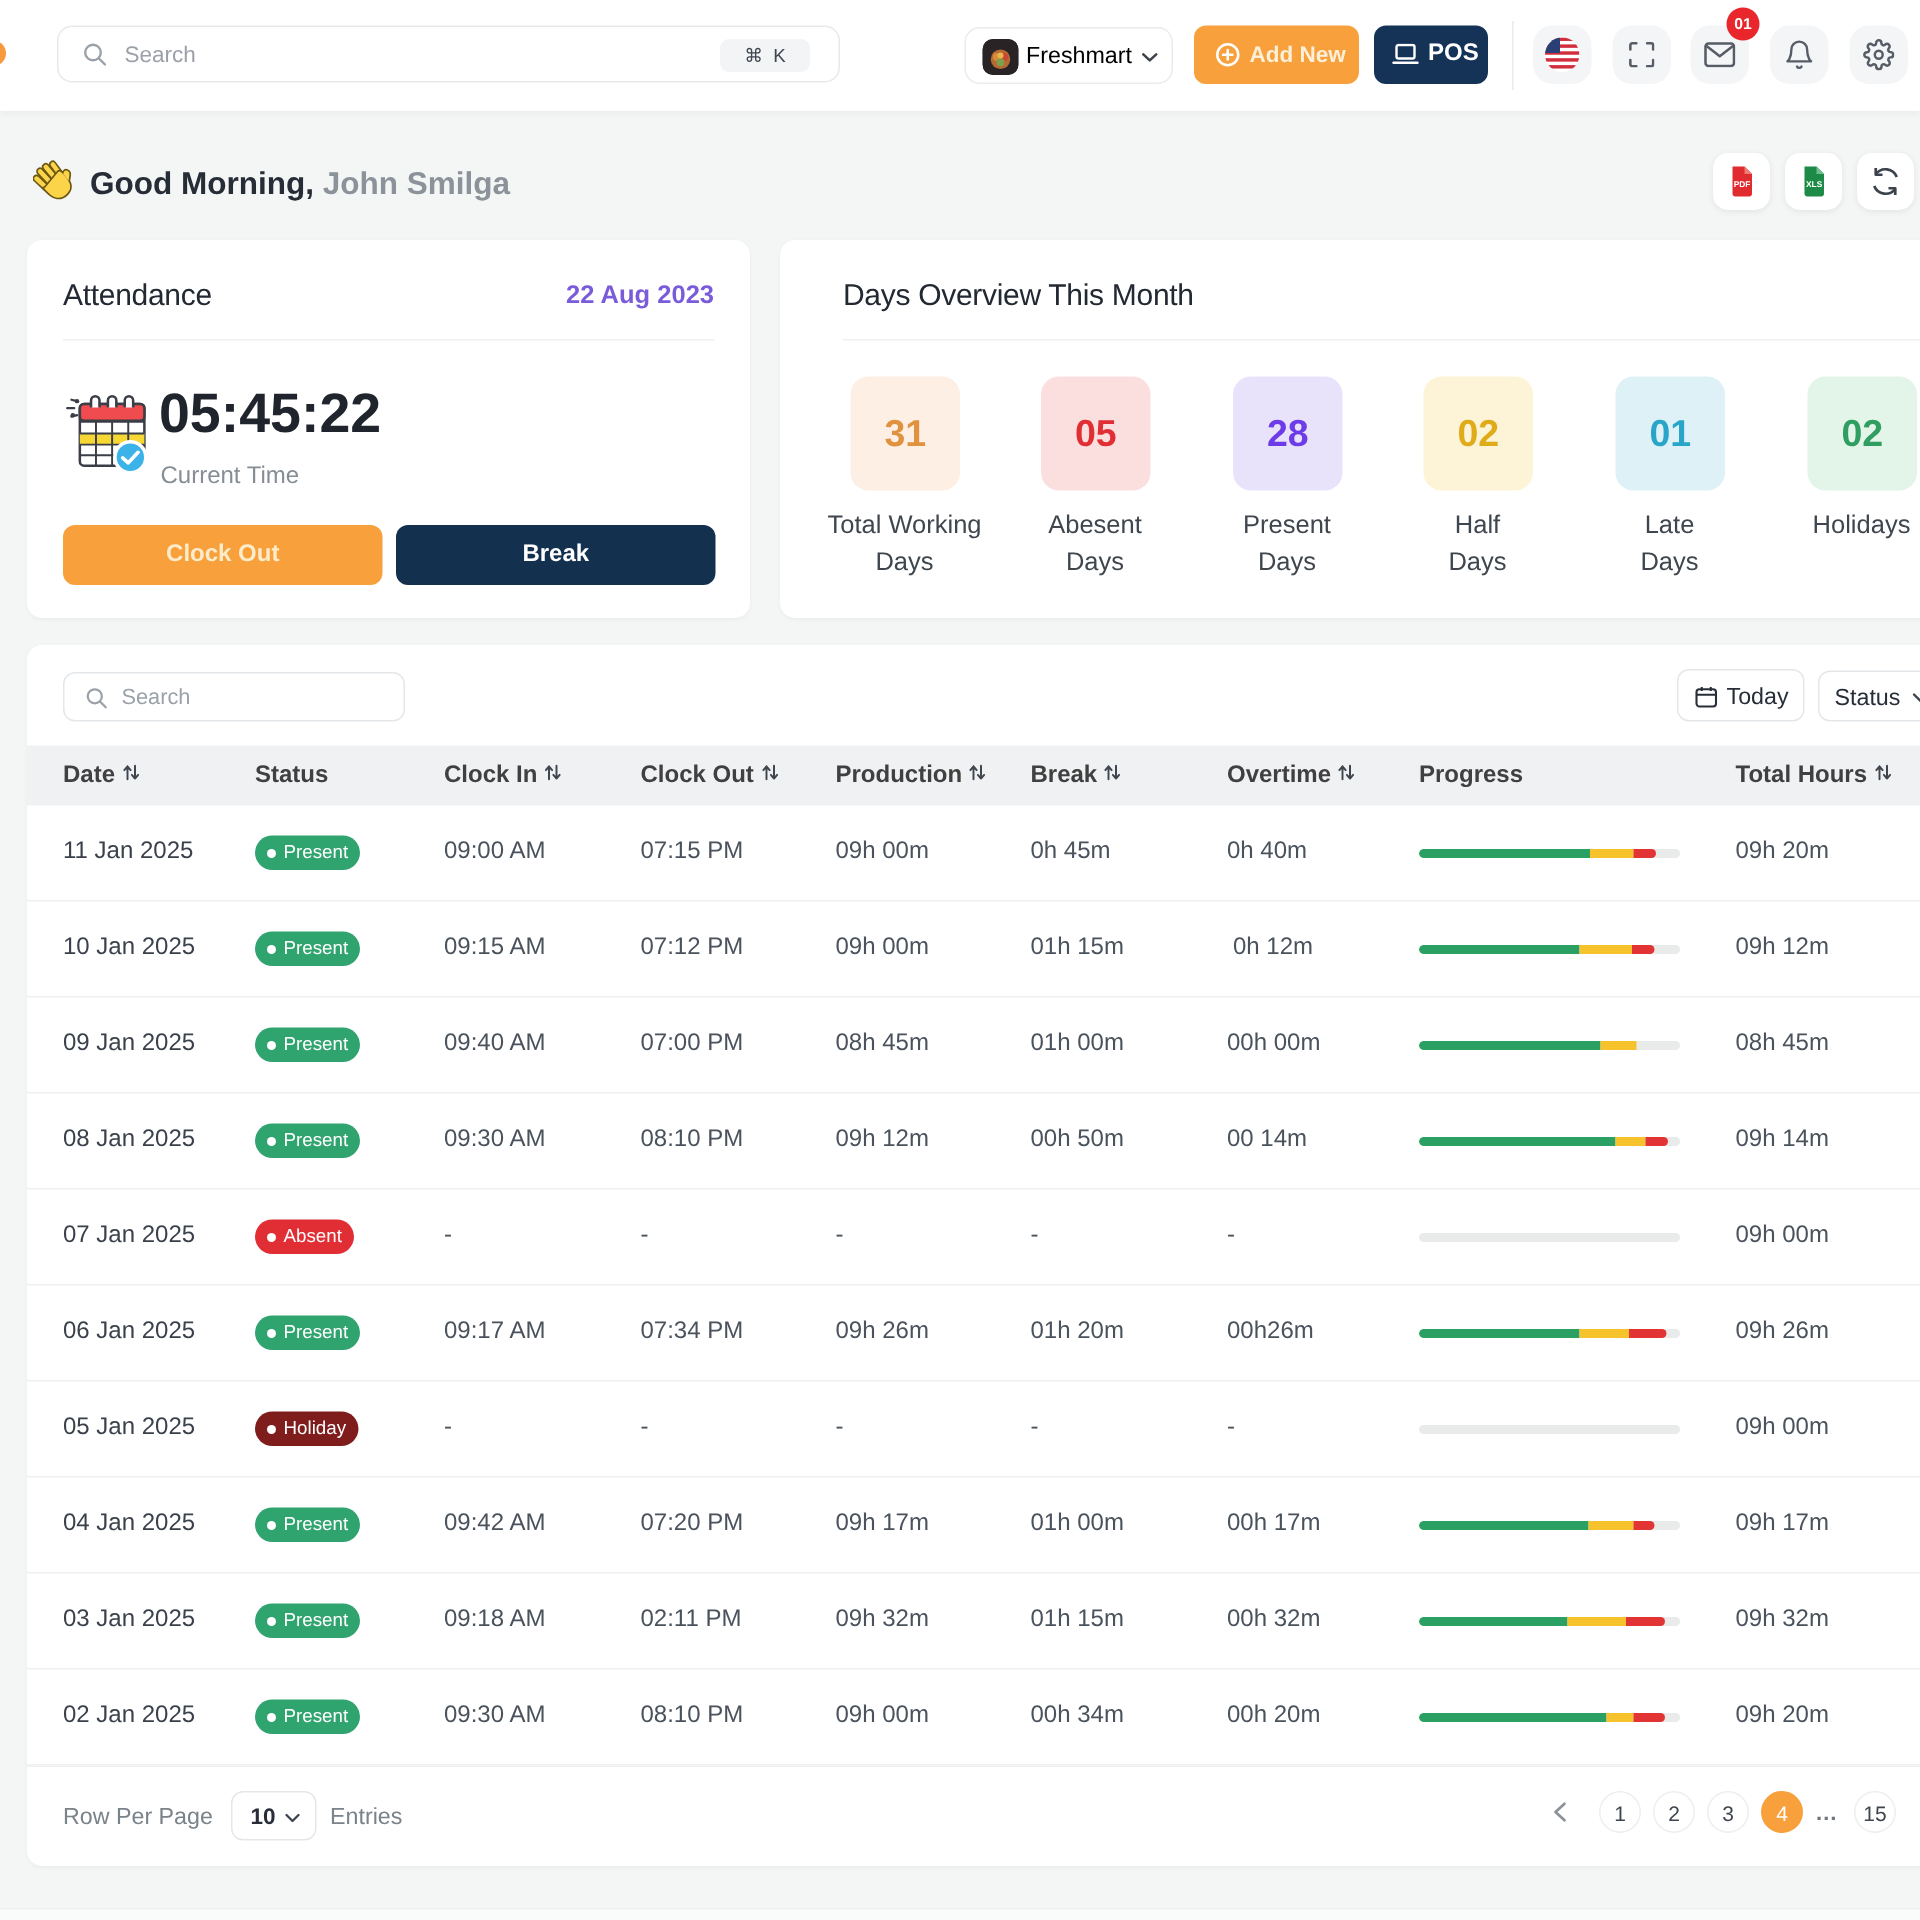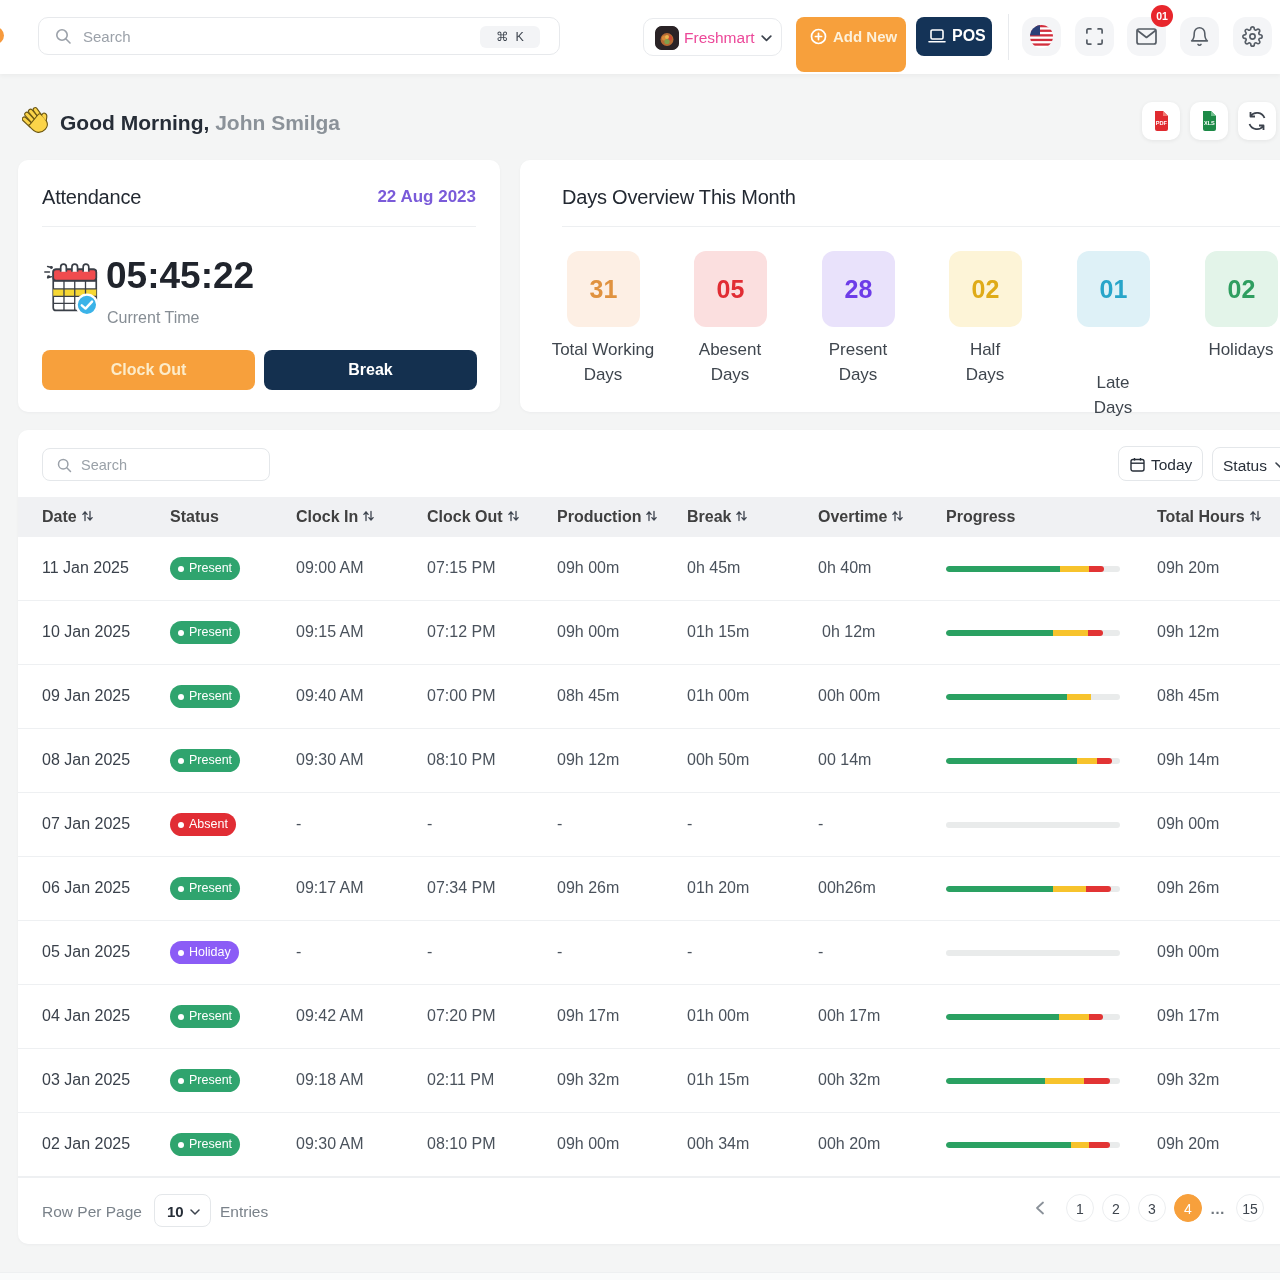--- a/index.html
+++ b/index.html
@@ -8,22 +8,22 @@
 
 
 #header{position:absolute;left:0;top:0;width:1280px;height:74px;background:#ffffff;box-shadow:0 2px 4px rgba(0,0,0,0.04);}
 #hamb{position:absolute;left:-13px;top:27px;width:17px;height:17px;border-radius:50%;background:#f79a3d;}
 #searchbox{position:absolute;left:38px;top:17px;width:522px;height:38px;background:#fff;border:1px solid #e7e9ec;border-radius:10px;}
 #searchbox .ph{position:absolute;left:44px;top:10px;font-size:15px;color:#9ba1a9;}
 #kbd{position:absolute;right:19px;top:8px;width:60px;height:22px;background:#f3f4f6;border-radius:6px;color:#3f4650;font-size:12.5px;text-align:center;line-height:22px;}
 .icn{position:absolute;}
 #storebtn{position:absolute;left:643px;top:18px;width:139px;height:38px;border:1px solid #e9ebee;border-radius:10px;background:#fff;}
 #storebtn .logo{position:absolute;left:11px;top:7px;width:24px;height:24px;border-radius:7px;background:#241e20;overflow:hidden;}
-#storebtn .lbl{position:absolute;left:40px;top:10px;font-size:15.5px;font-weight:500;color:#ec4899;}
-#addnew{position:absolute;left:796px;top:17px;width:110px;height:55px;border-radius:8px;background:#f7a03c;color:#fff;}
+#storebtn .lbl{position:absolute;left:40px;top:10px;font-size:15.5px;font-weight:500;color:#000000;}
+#addnew{position:absolute;left:796px;top:17px;width:110px;height:39px;border-radius:8px;background:#f7a03c;color:#fff;}
 #addnew .lbl{position:absolute;left:37px;top:11px;font-size:15px;font-weight:700;color:#fdf0d8;}
 #posbtn{position:absolute;left:916px;top:17px;width:76px;height:39px;border-radius:8px;background:#143357;}
 #posbtn .lbl{position:absolute;left:36px;top:10px;font-size:16px;font-weight:700;color:#fff;}
 #hsep{position:absolute;left:1008px;top:14px;width:1px;height:46px;background:#e8eaed;}
 .htile{position:absolute;top:17px;width:39px;height:39px;border-radius:13px;background:#f4f5f7;}
 #mailbadge{position:absolute;left:1151px;top:5px;width:22px;height:22px;border-radius:50%;background:#e8262c;color:#fff;font-size:10.5px;font-weight:700;text-align:center;line-height:22px;}
 
 
 #greet{position:absolute;left:22px;top:104px;}
 #greet .hand{position:absolute;left:0;top:2px;}
@@ -61,21 +61,21 @@
 .th{position:absolute;top:11px;font-size:16px;font-weight:600;color:#404040;white-space:nowrap;}
 .sorticon{display:inline-block;margin-left:5px;}
 #tbody{position:absolute;left:0;top:107px;width:1272px;}
 .trow{position:relative;width:1272px;height:64px;border-bottom:1px solid #eef0f2;}
 .td{position:absolute;top:22px;font-size:16px;color:#4a525c;white-space:nowrap;}
 .td.date{color:#3a414b;}
 .badge{position:absolute;left:152px;top:20px;height:23px;border-radius:12px;color:#fff;font-size:12.5px;padding:0 8px 0 19px;line-height:23px;}
 .badge:before{content:"";position:absolute;left:8px;top:8.5px;width:6px;height:6px;border-radius:50%;background:#fff;}
 .badge.present{background:#2fa46e;}
 .badge.absent{background:#e12d34;}
-.badge.holiday{background:#8b5cf6;}
+.badge.holiday{background:#7f1d1d;}
 .pbar{position:absolute;left:928px;top:29px;width:174px;height:6px;border-radius:3px;background:#e9ebeb;overflow:hidden;}
 .pbar i{display:block;float:left;height:6px;}
 .pbar .g{background:#2aa162;border-radius:3px 0 0 3px;}
 .pbar .y{background:#f7c32c;}
 .pbar .r{background:#e23434;border-radius:0 3px 3px 0;}
 #pagi{position:absolute;left:0;top:747px;width:1272px;height:67px;border-top:1px solid #eef0f2;}
 #pagi .rpp{position:absolute;left:24px;top:25px;font-size:15.5px;color:#7a828a;}
 #pagi .sel{position:absolute;left:136px;top:16px;width:57px;height:33px;border:1px solid #e4e7ea;border-radius:8px;}
 #pagi .sel .v{position:absolute;left:12px;top:8px;font-size:15px;font-weight:600;color:#272e38;}
 #pagi .entries{position:absolute;left:202px;top:25px;font-size:15.5px;color:#7a828a;}
@@ -250,21 +250,21 @@
     <div class="cdivider" style="left:42px;width:730px"></div>
     <div class="stattile" style="left:47px;background:#fdefe4;color:#e0923f;">31</div>
     <div class="statlbl" style="left:3px;">Total Working<br>Days</div>
     <div class="stattile" style="left:174px;background:#fbdfdf;color:#e12d34;">05</div>
     <div class="statlbl" style="left:130px;">Abesent<br>Days</div>
     <div class="stattile" style="left:302px;background:#e9e2fb;color:#6d3ce8;">28</div>
     <div class="statlbl" style="left:258px;">Present<br>Days</div>
     <div class="stattile" style="left:429px;background:#fdf4d7;color:#dfab18;">02</div>
     <div class="statlbl" style="left:385px;">Half<br>Days</div>
     <div class="stattile" style="left:557px;background:#def1f7;color:#28a5c9;">01</div>
-    <div class="statlbl" style="left:513px;margin-top:33px;">Late<br>Days</div>
+    <div class="statlbl" style="left:513px;">Late<br>Days</div>
     <div class="stattile" style="left:685px;background:#e3f4e9;color:#2f9e60;">02</div>
     <div class="statlbl" style="left:641px;">Holidays</div>
   </div>
 
   <div class="card" id="tablecard">
     <div id="tsearch">
       <svg class="icn" style="left:14px;top:9px" width="15" height="15" viewBox="0 0 15 15">
           <circle cx="6.2" cy="6.2" r="4.7" fill="none" stroke="#9ba1a9" stroke-width="1.5"></circle>
           <line x1="9.8" y1="9.8" x2="13.5" y2="13.5" stroke="#9ba1a9" stroke-width="1.5" stroke-linecap="round"></line>
         </svg>

